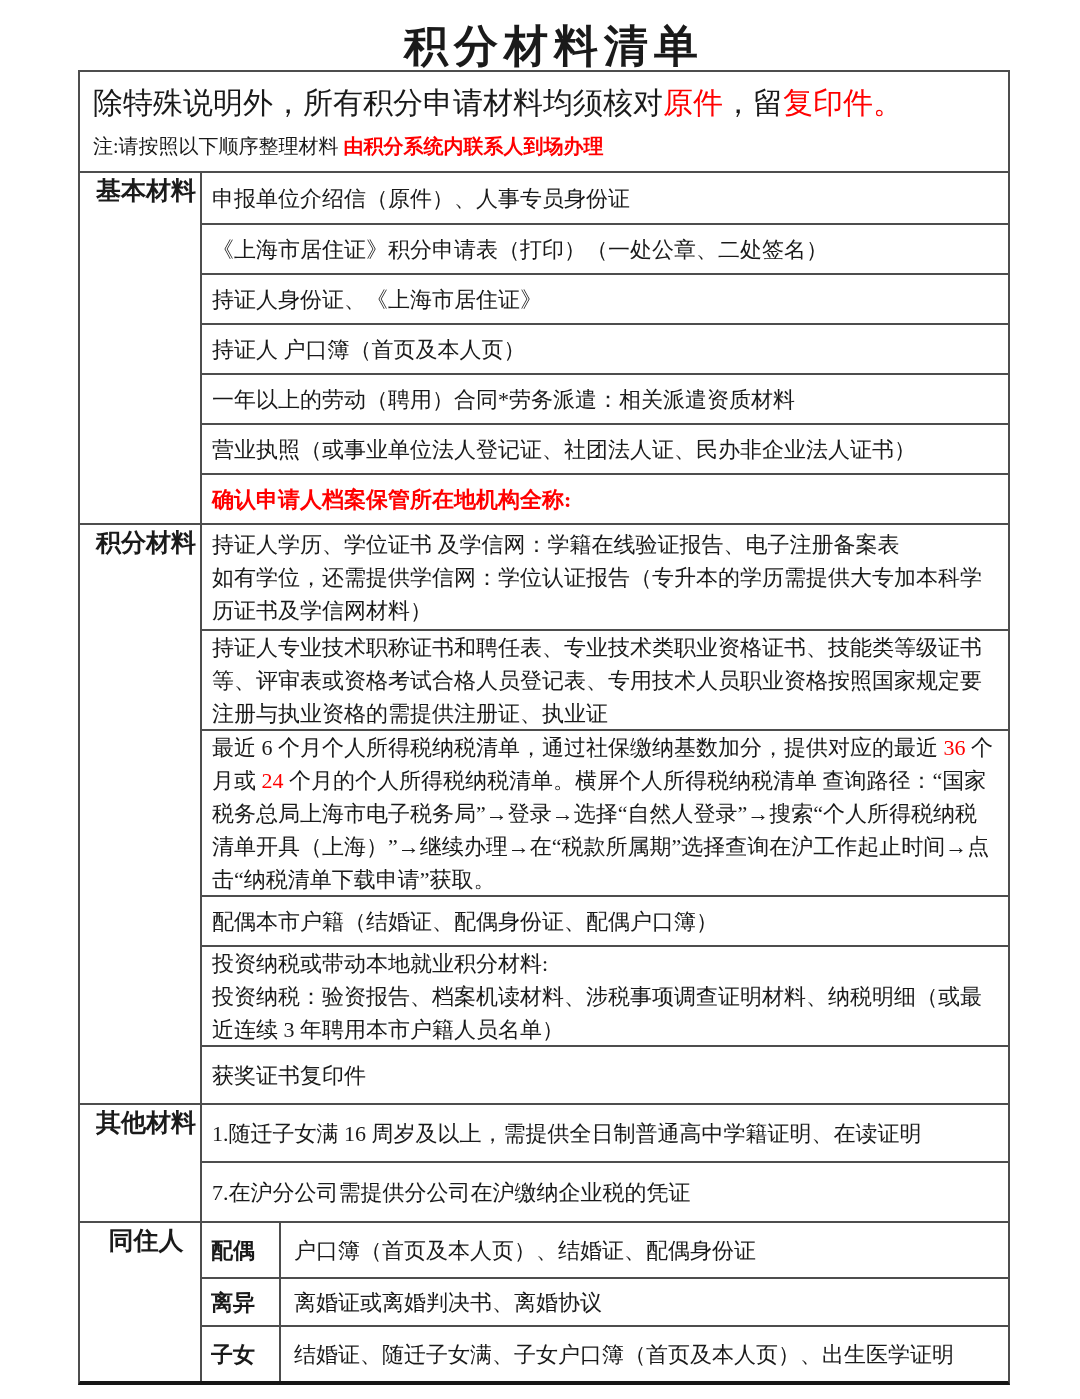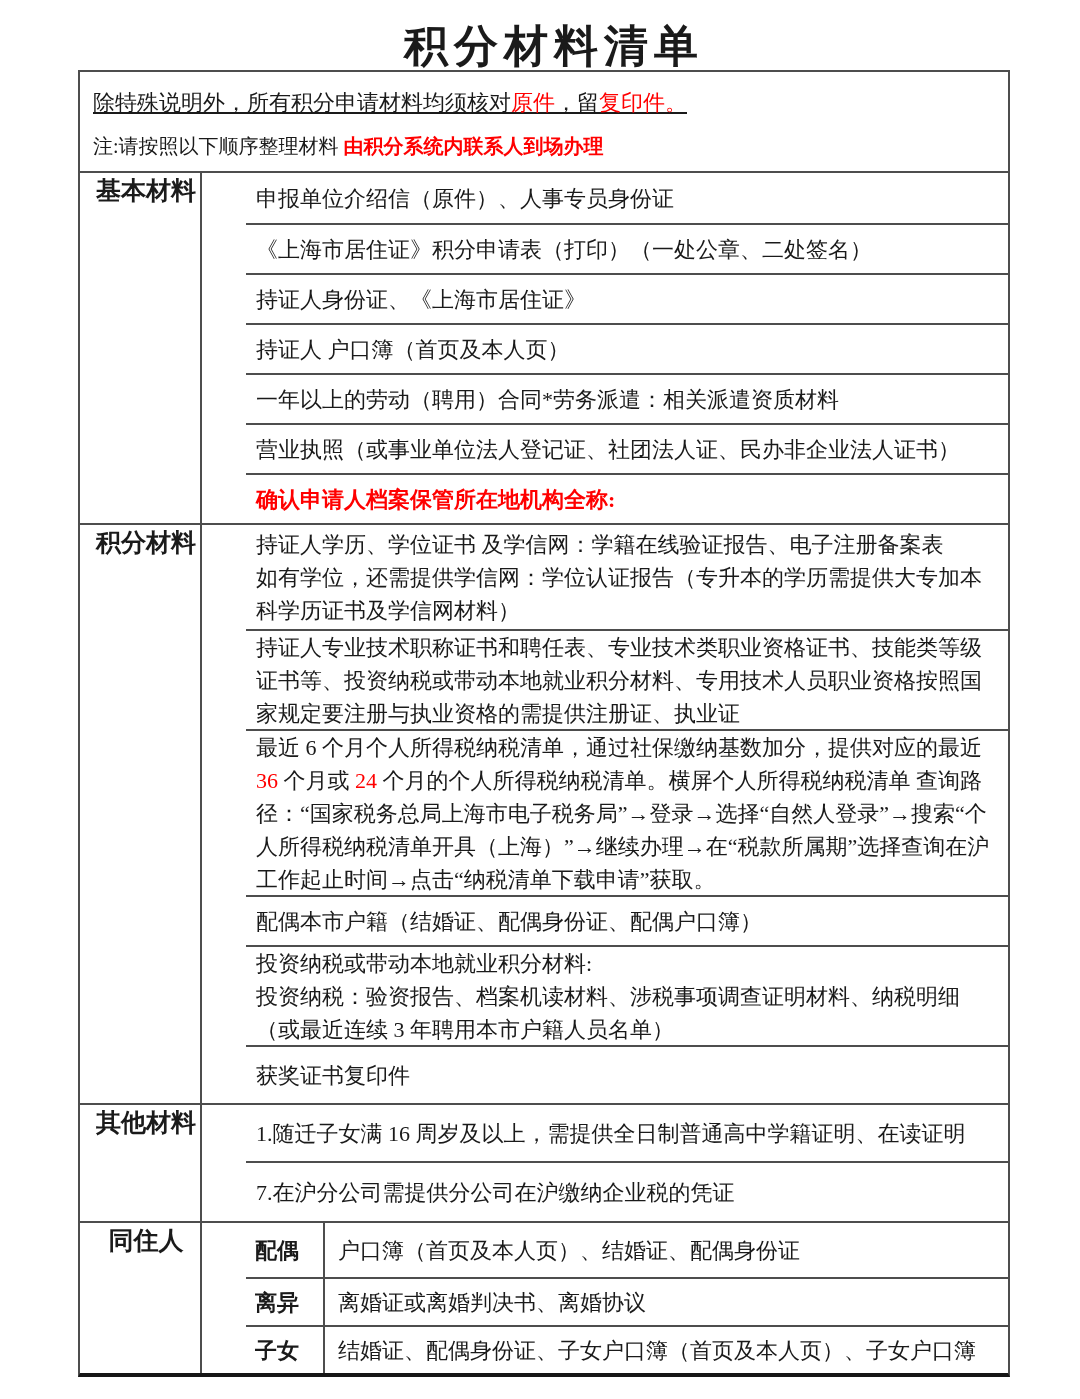--- a/index.html
+++ b/index.html
@@ -21,33 +21,33 @@
     position:absolute;left:78px;top:70px;width:932px;
     border:2px solid #4d4d4d;
     border-bottom:4px solid #161616;
     box-sizing:border-box;
     background:#ffffff;
   }
   .header-cell{
     height:99px;box-sizing:border-box;
     padding:8px 14px 4px 13px;
   }
-  .header-main{font-size:22px;line-height:46px;white-space:nowrap;text-decoration:underline;}
+  .header-main{font-size:30px;line-height:46px;white-space:nowrap;}
   .header-note{font-size:20px;line-height:30px;margin-top:5px;}
   .red{color:#ff0000;}
   .bold{font-weight:bold;}
   .section{display:flex;border-top:2px solid #4d4d4d;}
   .label-cell{
     flex:0 0 122px;width:122px;box-sizing:border-box;
     border-right:2px solid #4d4d4d;
     display:flex;flex-direction:row;justify-content:center;
     padding-left:12px;
     font-weight:bold;font-size:25px;line-height:36px;
   }
-  .rows{flex:1;display:flex;flex-direction:column;min-width:0;padding-left:44px;}
+  .rows{flex:1;display:flex;flex-direction:column;min-width:0;}
   .row{
     border-top:2px solid #4d4d4d;
     box-sizing:border-box;
     display:flex;flex-direction:column;justify-content:center;
     padding:0 14px 0 10px;
     font-size:22px;line-height:33px;
   }
   .row:first-child{border-top:none;}
   .row .line{display:block;}
   .row.subrow{flex-direction:row;padding:0;align-items:stretch;}
@@ -113,21 +113,21 @@
     <div class="label-cell">
       <div>积分</div>
       <div>材料</div>
     </div>
     <div class="rows">
       <div class="row" style="height:104px">
         <div class="line"><span>持证人学历、学位证书 及学信网：学籍在线验证报告、电子注册备案表</span></div>
         <div class="line"><span>如有学位，还需提供学信网：学位认证报告（专升本的学历需提供大专加本科学历证书及学信网材料）</span></div>
       </div>
       <div class="row" style="height:100px">
-          <span class="line">持证人专业技术职称证书和聘任表、专业技术类职业资格证书、技能类等级证书等、投资纳税或带动本地就业积分材料、专用技术人员职业资格按照国家规定要注册与执业资格的需提供注册证、执业证</span>
+          <span class="line">持证人专业技术职称证书和聘任表、专业技术类职业资格证书、技能类等级证书等、评审表或资格考试合格人员登记表、专用技术人员职业资格按照国家规定要注册与执业资格的需提供注册证、执业证</span>
         </div>
       <div class="row" style="height:166px">
         <div class="line"><span>最近 6 个月个人所得税纳税清单，通过社保缴纳基数加分，提供对应的最近 </span><span class="red">36</span><span> 个月或 </span><span class="red">24</span><span> 个月的个人所得税纳税清单。横屏个人所得税纳税清单 查询路径：“国家税务总局上海市电子税务局”→登录→选择“自然人登录”→搜索“个人所得税纳税清单开具（上海）”→继续办理→在“税款所属期”选择查询在沪工作起止时间→点击“纳税清单下载申请”获取。</span></div>
       </div>
       <div class="row" style="height:50px">
           <span class="line">配偶本市户籍（结婚证、配偶身份证、配偶户口簿）</span>
         </div>
       <div class="row" style="height:100px">
         <div class="line"><span>投资纳税或带动本地就业积分材料:</span></div>
         <div class="line"><span>投资纳税：验资报告、档案机读材料、涉税事项调查证明材料、纳税明细（或最近连续 3 年聘用本市户籍人员名单）</span></div>
@@ -163,22 +163,22 @@
         <div class="subcontent">
             <span>户口簿（首页及本人页）、结婚证、配偶身份证</span>
           </div>
       </div>
       <div class="row subrow" style="height:48px">
         <div class="sublabel-cell">离异</div>
         <div class="subcontent">
             <span>离婚证或离婚判决书、离婚协议</span>
           </div>
       </div>
-      <div class="row subrow" style="height:48px">
+      <div class="row subrow" style="height:56px">
         <div class="sublabel-cell">子女</div>
         <div class="subcontent">
-            <span>结婚证、配偶身份证、子女户口簿（首页及本人页）、子女户口簿</span>
+            <span>结婚证、随迁子女满、子女户口簿（首页及本人页）、出生医学证明</span>
           </div>
       </div>
     </div>
   </div>
 
 </div>
 
 </body></html>

